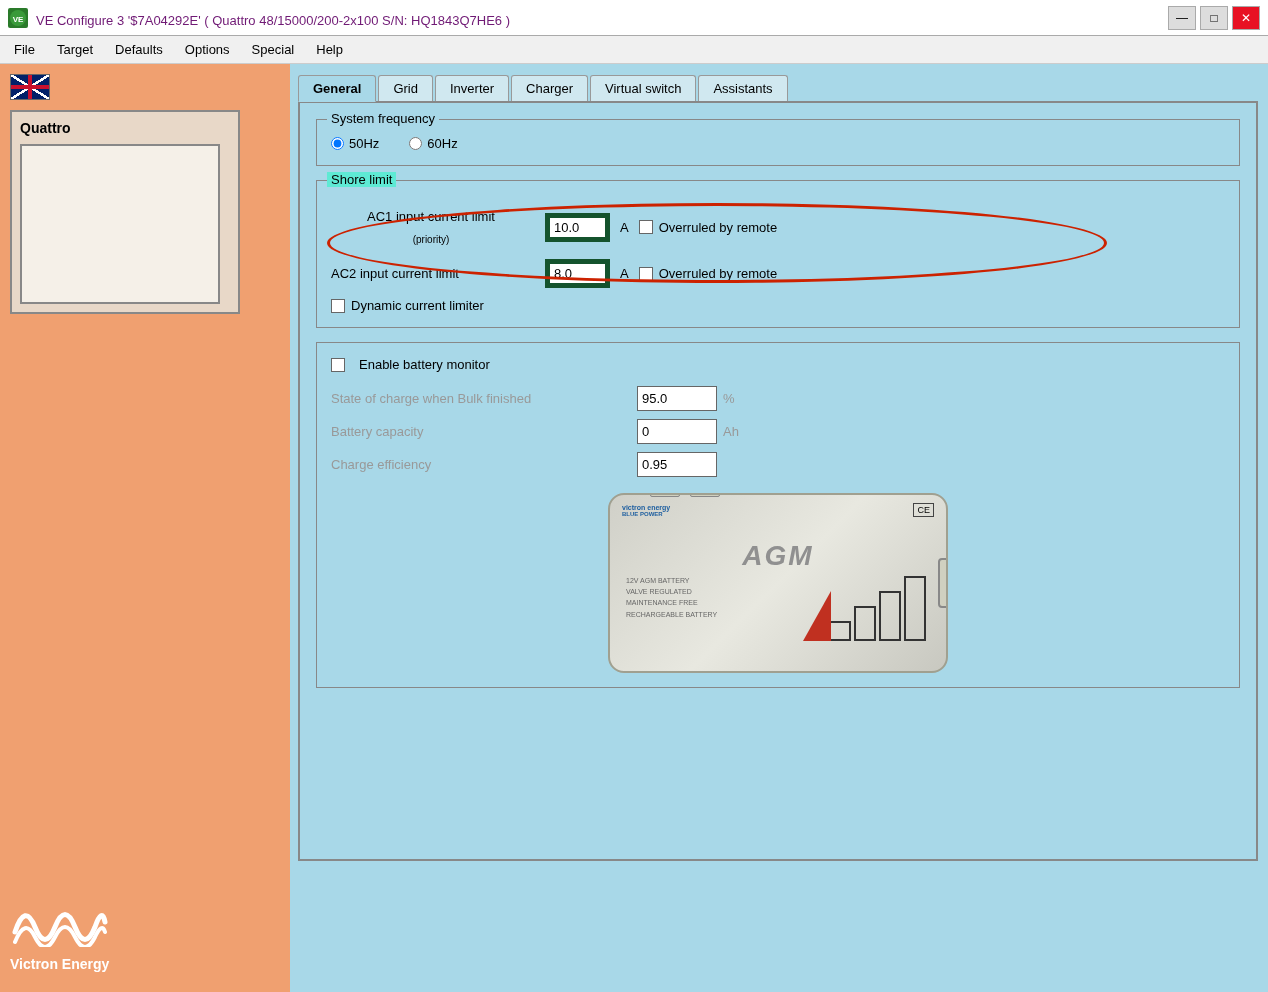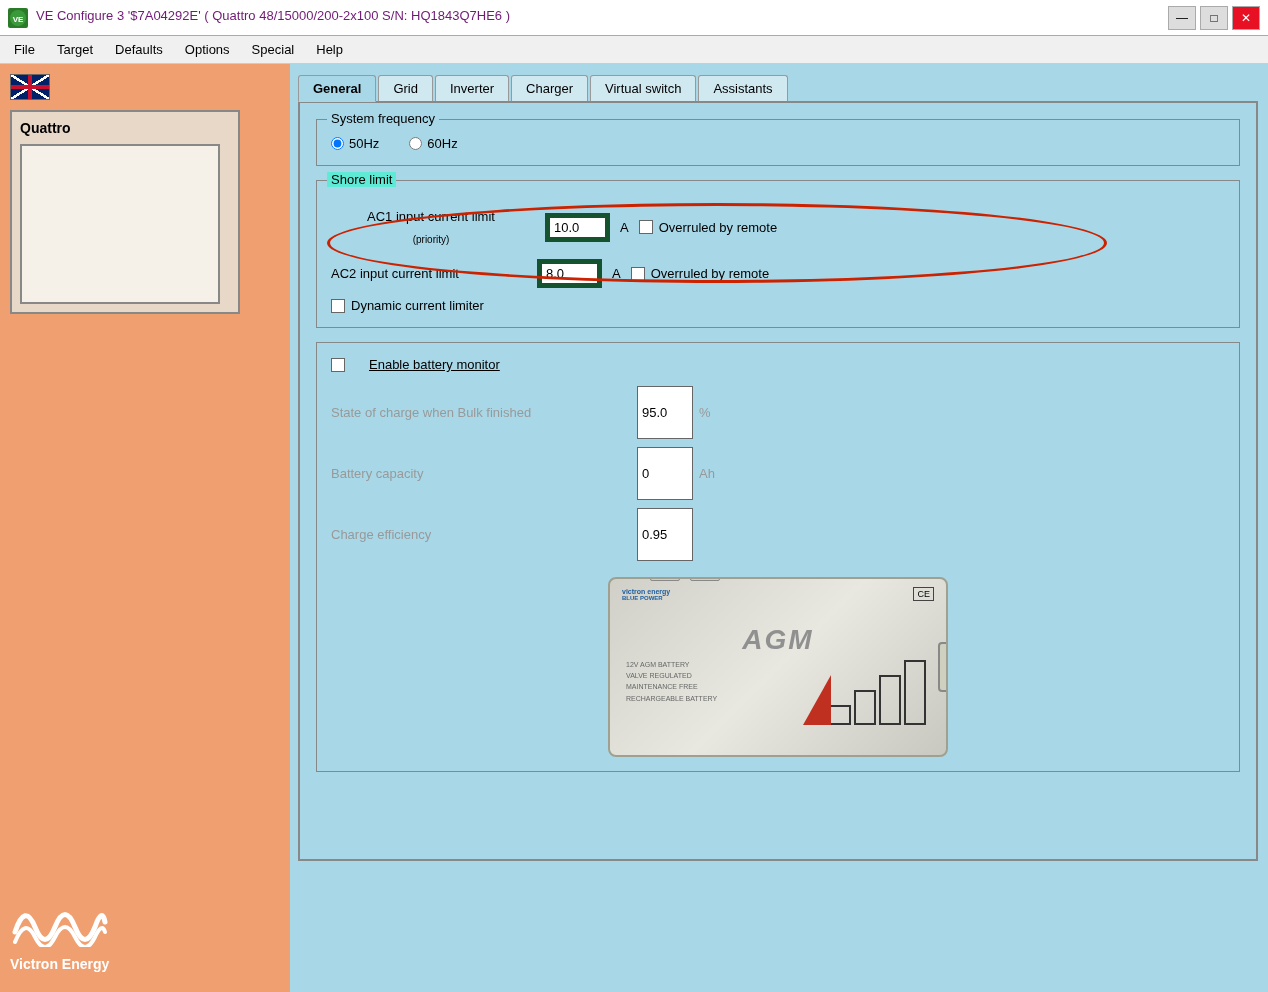--- a/index.html
+++ b/index.html
@@ -18,21 +18,21 @@
       background: #fff;
       height: 36px;
       display: flex;
       align-items: center;
       padding: 0 8px;
       border-bottom: 1px solid #aaa;
       justify-content: space-between;
     }
     .title-bar-left {
       display: flex;
-      align-items: flex-start;
+      align-items: flex-end;
       gap: 8px;
     }
     .title-bar-icon {
       width: 20px;
       height: 20px;
       background: #2a7a2a;
       border-radius: 2px;
       display: flex; align-items: center; justify-content: center;
       color: #fff;
       font-size: 10px;
@@ -273,63 +273,62 @@
     .battery-section {
       border: 1px solid #888;
       background: #a8d8e8;
       padding: 14px;
       position: relative;
     }
 
     .battery-monitor-row {
       display: flex;
       align-items: flex-end;
-      gap: 24px;
+      gap: 14px;
       margin-bottom: 14px;
-      text-decoration: underline;
     }
 
     .battery-fields {
       display: flex;
       flex-direction: column;
       gap: 8px;
     }
     .battery-field-row {
       display: flex;
       align-items: center;
       gap: 6px;
     }
     .battery-field-label {
       font-size: 13px;
       color: #999;
       min-width: 300px;
     }
     .battery-input {
-      width: 56px;
+      width: 80px;
       border: 1px solid #666;
       background: #fff;
-      padding: 18px 4px;
+      padding: 4px 4px;
       font-size: 13px;
     }
     .battery-unit {
       font-size: 13px;
       color: #999;
     }
 
     
     .battery-image-area {
       display: flex;
       justify-content: center;
       margin-top: 16px;
     }
     .battery-img {
       width: 340px;
       height: 180px;
       background: linear-gradient(135deg, #d0d0c8 0%, #e8e8e0 50%, #c8c8c0 100%);
-      border-radius: 8px;
+      border-radius: 16px;
       border: 2px solid #a0a090;
       position: relative;
       display: flex;
       align-items: center;
       justify-content: center;
       overflow: hidden;
     }
     
     .battery-bars {
       position: absolute;
@@ -481,21 +480,21 @@
             <span style="font-size:10px;">(priority)</span>
           </div>
           <input type="text" class="number-input" style="margin-left: 8px;" value="10.0">
           <span class="unit-label">A</span>
           <div class="check-box"></div>
           <span>Overruled by remote</span>
         </div>
 
         <div class="input-row">
           <span style="min-width:200px;">AC2 input current limit</span>
-          <input type="text" class="number-input" style="margin-left: 0;" value="8.0">
+          <input type="text" class="number-input" style="margin-left: 8px;" value="8.0">
           <span class="unit-label">A</span>
           <div class="check-box"></div>
           <span>Overruled by remote</span>
         </div>
 
         <div class="checkbox-row">
           <div class="check-box"></div>
           <span>Dynamic current limiter</span>
         </div>
       </div>

